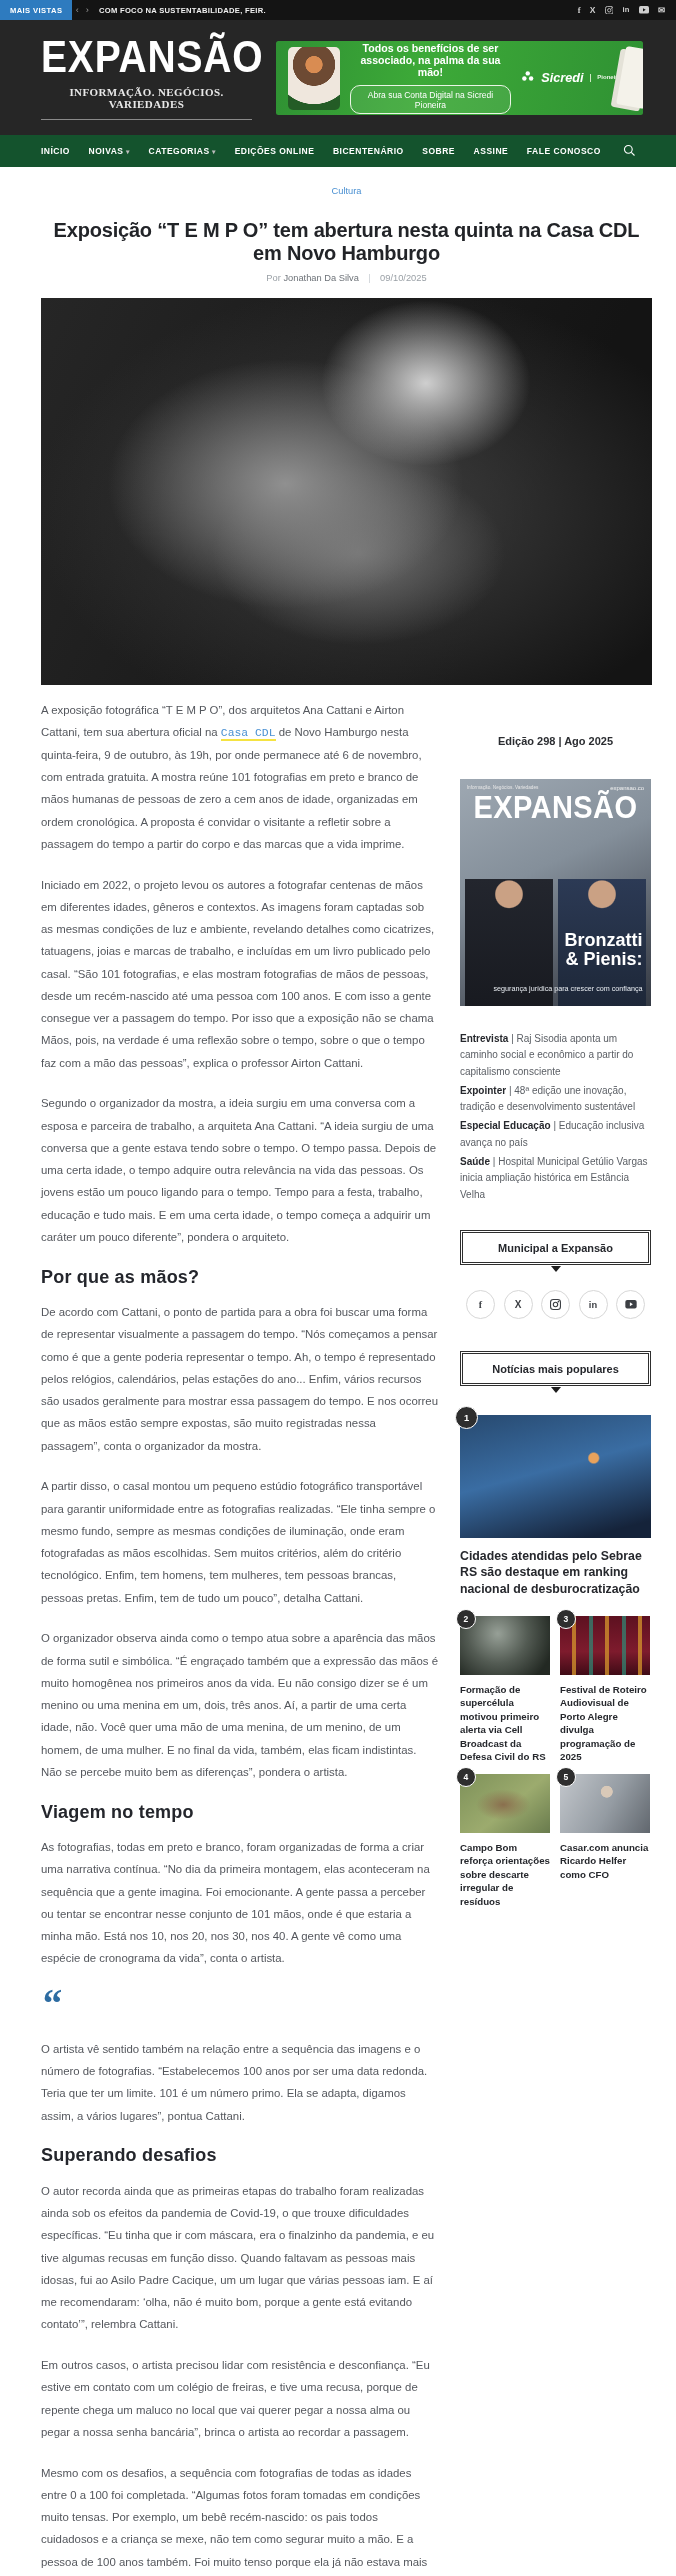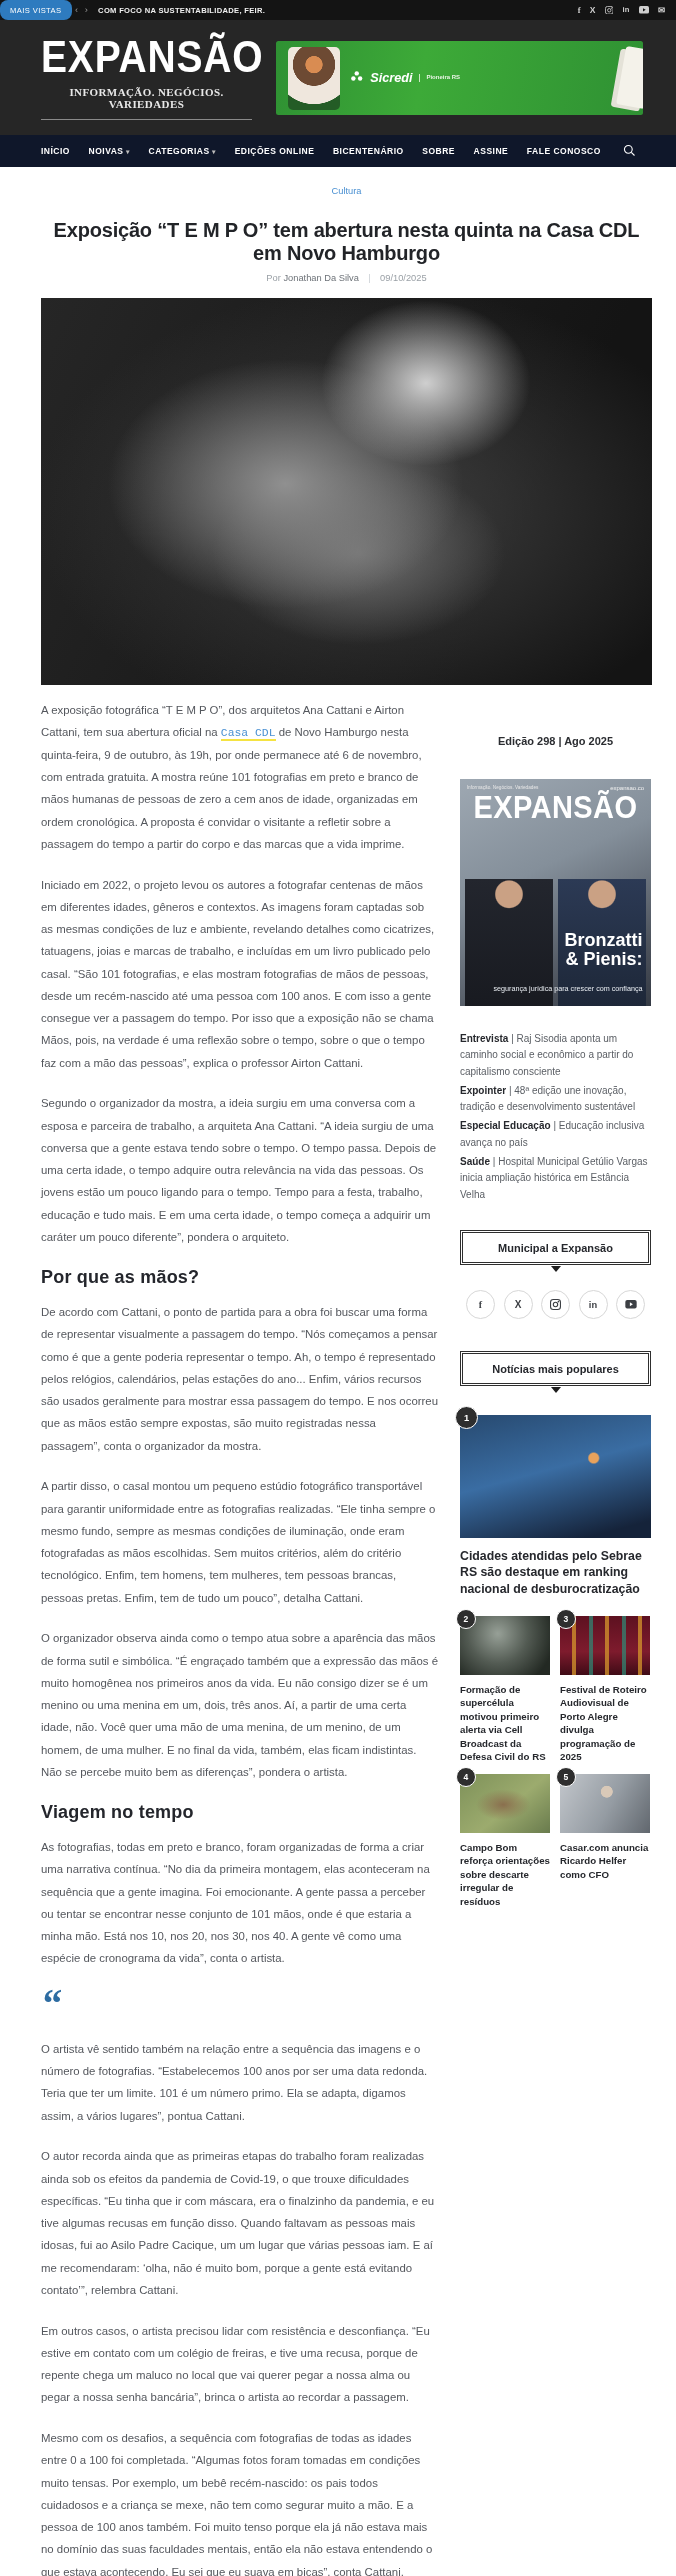--- a/index.html
+++ b/index.html
@@ -2,21 +2,21 @@
 <html lang="pt-br" style="font-size:13.5px"><head>
 <meta charset="utf-8">
 <style>
   * { margin:0; padding:0; box-sizing:border-box; }
   html,body { background:#fff; }
   body { width:677px; font-family:"Liberation Sans", sans-serif; color:#54575d; }
 
   
   .topbar { background:#141414; height:20px; display:flex; align-items:center; justify-content:space-between; padding-right:12px; }
   .tb-left { display:flex; align-items:center; height:100%; }
-  .tb-badge { background:#2e7bbf; color:#fff; font-size:7.6px; font-weight:normal; letter-spacing:0.4px; height:100%; display:flex; align-items:center; padding:0 10px; cursor:pointer;border-radius:8px; }
+  .tb-badge { background:#2e7bbf; color:#fff; font-size:7.6px; font-weight:bold; letter-spacing:0.4px; height:100%; display:flex; align-items:center; padding:0 10px; cursor:pointer; }
   .tb-arrow { color:#9a9a9a; font-size:9.3px; padding:0 3.4px; cursor:pointer; }
   .tb-arrow:first-of-type { margin-left:6.8px; }
   .tb-ticker { color:#f1f1f1; font-size:7.6px; font-weight:bold; letter-spacing:0.3px; margin-left:6.8px; white-space:nowrap; }
   .tb-social { display:flex; align-items:center; gap:9.3px; }
   .tb-ic { color:#cfcfcf; font-size:8.5px; font-weight:bold; cursor:pointer; line-height:1; display:flex; align-items:center; }
 
   
   header { background:#262626; padding:17px 34px 15px 41px; display:flex; align-items:center; gap:24px; }
   .logo-block { width:211px; text-align:center; }
   .logo { color:#fff; font-size:39px; font-weight:900; letter-spacing:0.8px; transform:scaleY(1.12); line-height:1; }
@@ -26,21 +26,21 @@
   .s-photo { width:52px; height:63px; border-radius:5px; background:radial-gradient(circle at 50% 28%, #d98c52 16%, #6d4a33 17% 40%, #efe7dd 41% 75%, #245c26 76%); flex:none; }
   .s-copy { flex:1; text-align:center; }
   .s-line { color:#fff; font-size:10.6px; font-weight:bold; margin-bottom:6.8px; }
   .s-cta { display:inline-block; border:0.8px solid #eaf5e6; border-radius:10px; color:#fff; font-size:8.5px; padding:3.4px 10px; background:rgba(255,255,255,.08); }
   .s-brandwrap { display:flex; align-items:center; gap:6.8px; flex:none; }
   .s-brand { color:#fff; font-size:12.7px; font-weight:900; font-style:italic; }
   .s-brand2 { color:#eaf5e6; font-size:6px; font-weight:bold; border-left:0.8px solid #cfe8c6; padding-left:6px; line-height:1.3; }
   .s-receipt { position:absolute; right:-6.8px; top:6.8px; width:29px; height:59px; background:#f4f2ea; border-radius:3.4px; transform:rotate(10deg); box-shadow:-5px 3.4px 0 #e4e2d8; }
 
   
-  nav { background:#0f172a; height:32px; display:flex; align-items:center; padding:0 41px; gap:18.6px; }
+  nav { background:#14532d; height:32px; display:flex; align-items:center; padding:0 41px; gap:18.6px; }
   .nav-item { color:#fff; font-size:8.5px; font-weight:bold; letter-spacing:0.5px; cursor:pointer; white-space:nowrap; }
   .nav-car { color:#bbb; font-size:6.8px; margin-left:2.5px; }
   .nav-search { margin-left:auto; cursor:pointer; display:flex; }
 
   
   .content { padding:0 25px 0 41px; background:#fff; }
   .art-head { text-align:center; padding:15px 0 10px; }
   .category { color:#4a90d2; font-size:9.3px; cursor:pointer; }
   h1.title { color:#222428; font-size:20px; font-weight:800; margin-top:22px; letter-spacing:-0.2px; }
   .byline { margin-top:8.5px; font-size:9.3px; color:#9aa0a6; }
@@ -140,20 +140,24 @@
   </div>
 </div>
 
 <header>
   <div class="logo-block">
     <div class="logo">EXPANSÃO</div>
     <div class="tagline">INFORMAÇÃO. NEGÓCIOS. VARIEDADES</div>
   </div>
   <div class="sicredi">
     <div class="s-photo"></div>
+    <div class="s-copy">
+      <div class="s-line">Todos os benefícios de ser associado, na palma da sua mão!</div>
+      <span class="s-cta">Abra sua Conta Digital na Sicredi Pioneira</span>
+    </div>
     <div class="s-brandwrap">
       <span><svg width="13.5" height="13.5" viewBox="0 0 16 16">
             <circle cx="8" cy="4" r="2.6" fill="#fff"></circle>
             <circle cx="4" cy="10" r="2.6" fill="#fff"></circle>
             <circle cx="12" cy="10" r="2.6" fill="#fff"></circle>
           </svg></span>
       <span class="s-brand">Sicredi</span>
       <span class="s-brand2">Pioneira RS</span>
     </div>
     <div class="s-receipt"></div>
@@ -205,20 +209,21 @@
       <p>A partir disso, o casal montou um pequeno estúdio fotográfico transportável para garantir uniformidade entre as fotografias realizadas. “Ele tinha sempre o mesmo fundo, sempre as mesmas condições de iluminação, onde eram fotografadas as mãos escolhidas. Sem muitos critérios, além do critério tecnológico. Enfim, tem homens, tem mulheres, tem pessoas brancas, pessoas pretas. Enfim, tem de tudo um pouco”, detalha Cattani.</p>
       <p>O organizador observa ainda como o tempo atua sobre a aparência das mãos de forma sutil e simbólica. “É engraçado também que a expressão das mãos é muito homogênea nos primeiros anos da vida. Eu não consigo dizer se é um menino ou uma menina em um, dois, três anos. Aí, a partir de uma certa idade, não. Você quer uma mão de uma menina, de um menino, de um homem, de uma mulher. E no final da vida, também, elas ficam indistintas. Não se percebe muito bem as diferenças”, pondera o artista.</p>
 
       <h2>Viagem no tempo</h2>
       <p>As fotografias, todas em preto e branco, foram organizadas de forma a criar uma narrativa contínua. “No dia da primeira montagem, elas aconteceram na sequência que a gente imagina. Foi emocionante. A gente passa a perceber ou tentar se encontrar nesse conjunto de 101 mãos, onde é que estaria a minha mão. Está nos 10, nos 20, nos 30, nos 40. A gente vê como uma espécie de cronograma da vida”, conta o artista.</p>
       <div class="bquote">
         <span class="q-ic">“</span>
       </div>
       <p>O artista vê sentido também na relação entre a sequência das imagens e o número de fotografias. “Estabelecemos 100 anos por ser uma data redonda. Teria que ter um limite. 101 é um número primo. Ela se adapta, digamos assim, a vários lugares”, pontua Cattani.</p>
 
+      <h2>Superando desafios</h2>
       <p>O autor recorda ainda que as primeiras etapas do trabalho foram realizadas ainda sob os efeitos da pandemia de Covid-19, o que trouxe dificuldades específicas. “Eu tinha que ir com máscara, era o finalzinho da pandemia, e eu tive algumas recusas em função disso. Quando faltavam as pessoas mais idosas, fui ao Asilo Padre Cacique, um um lugar que várias pessoas iam. E aí me recomendaram: ‘olha, não é muito bom, porque a gente está evitando contato’”, relembra Cattani.</p>
       <p>Em outros casos, o artista precisou lidar com resistência e desconfiança. “Eu estive em contato com um colégio de freiras, e tive uma recusa, porque de repente chega um maluco no local que vai querer pegar a nossa alma ou pegar a nossa senha bancária”, brinca o artista ao recordar a passagem.</p>
       <p>Mesmo com os desafios, a sequência com fotografias de todas as idades entre 0 a 100 foi completada. “Algumas fotos foram tomadas em condições muito tensas. Por exemplo, um bebê recém-nascido: os pais todos cuidadosos e a criança se mexe, não tem como segurar muito a mão. E a pessoa de 100 anos também. Foi muito tenso porque ela já não estava mais no domínio das suas faculdades mentais, então ela não estava entendendo o que estava acontecendo. Eu sei que eu suava em bicas”, conta Cattani.</p>
 
       <div class="clearfix"></div>
 
     </div>
 
     <aside>
       <div class="sb-edition">Edição 298 | Ago 2025</div>

